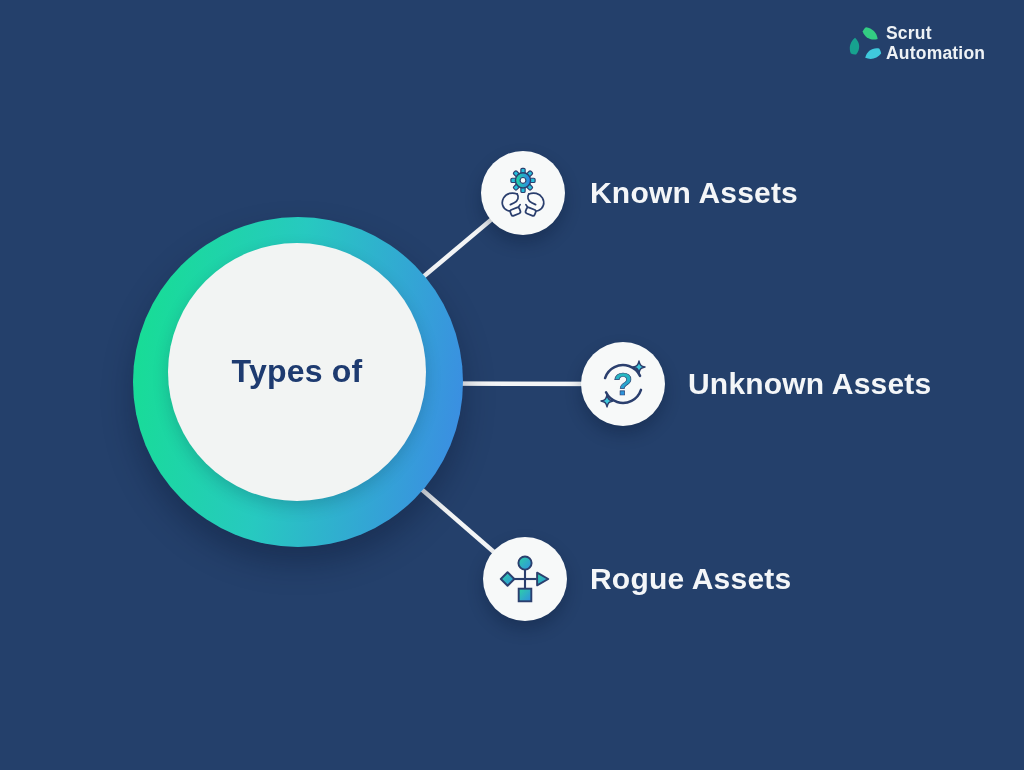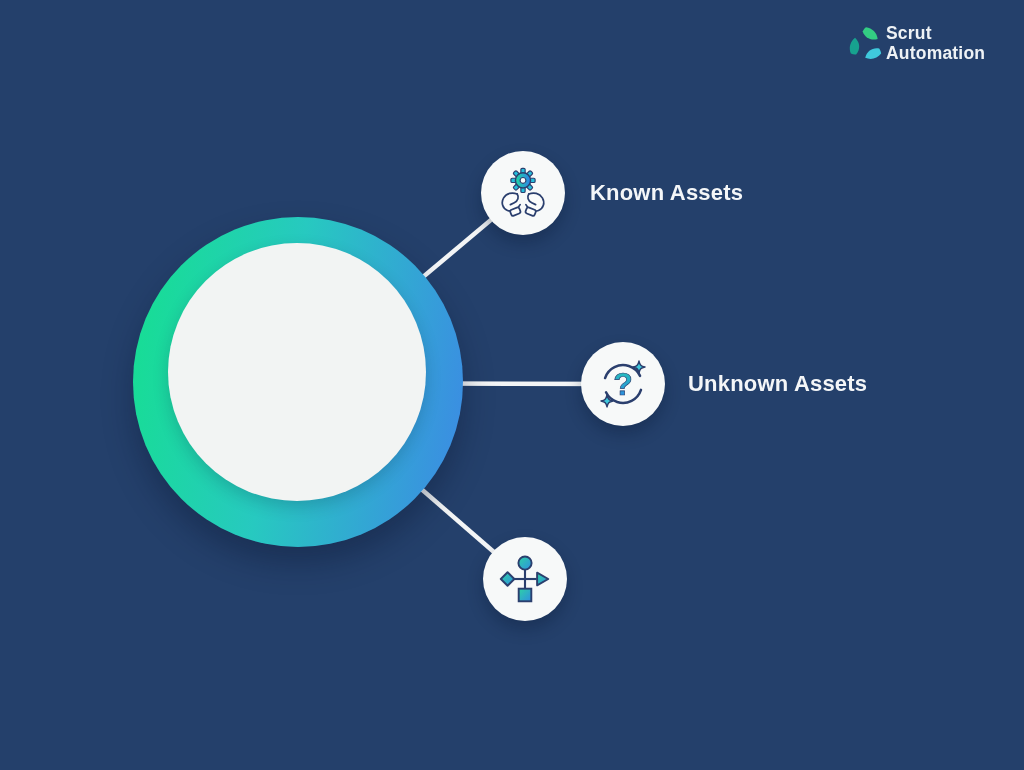--- a/index.html
+++ b/index.html
@@ -34,21 +34,21 @@
     background:#F7F9F9;z-index:2;
     display:flex;align-items:center;justify-content:center;
     box-shadow:0 8px 16px rgba(8,20,45,.30);
   }
   .bubble-known{left:481px;top:151px;}
   .bubble-unknown{left:581px;top:342px;}
   .bubble-rogue{left:483px;top:537px;}
   
   .node-label{
     position:absolute;height:84px;display:flex;align-items:center;z-index:2;
-    color:#F4F6F8;font-size:22px;font-weight:700;letter-spacing:.2px;
+    color:#F4F6F8;font-size:30px;font-weight:700;letter-spacing:.2px;
   }
   .label-known{left:590px;top:151px;}
   .label-unknown{left:688px;top:342px;}
   .label-rogue{left:590px;top:537px;}
   
   .logo{
     position:absolute;left:846px;top:22px;display:flex;align-items:center;z-index:2;
   }
   .logo-text{
     color:#EEF2F5;font-size:17.5px;font-weight:700;line-height:1.12;letter-spacing:.2px;
@@ -61,20 +61,21 @@
 
   <svg class="connectors" width="1024" height="770" viewBox="0 0 1024 770">
     <line x1="298" y1="382" x2="523" y2="193" stroke="#F3F5F6" stroke-width="4.5"></line>
     <line x1="298" y1="383" x2="623" y2="384" stroke="#F3F5F6" stroke-width="4.5"></line>
     <line x1="298" y1="382" x2="525" y2="579" stroke="#F3F5F6" stroke-width="4.5"></line>
   </svg>
 
   <div class="center-ring">
     <div class="center-inner">
       <div class="center-title">
+        <div>Types of</div>
       </div>
     </div>
   </div>
 
   <div class="icon-bubble bubble-known">
     <svg width="62" height="62" viewBox="0 0 64 64">
       <defs>
         <linearGradient id="gradGear" x1="0" y1="0" x2="1" y2="0">
           <stop offset="0" stop-color="#1ED6A4"></stop>
             <stop offset="1" stop-color="#2F82E8"></stop>
@@ -141,20 +142,21 @@
       <g stroke="#2B3F6E" stroke-width="2.2">
         <line x1="32" y1="20" x2="32" y2="43"></line>
         <line x1="17" y1="32" x2="44" y2="32"></line>
       </g>
       <circle cx="32" cy="15.5" r="6.8" fill="url(#gradR)" stroke="#2B3F6E" stroke-width="2"></circle>
       <path d="M14 25 L21 32 L14 39 L7 32 Z" fill="url(#gradR)" stroke="#2B3F6E" stroke-width="2" stroke-linejoin="round"></path>
       <path d="M44.5 25.5 L56 32 L44.5 38.5 Z" fill="url(#gradR)" stroke="#2B3F6E" stroke-width="2" stroke-linejoin="round"></path>
       <rect x="25.5" y="42" width="13" height="13" fill="url(#gradR)" stroke="#2B3F6E" stroke-width="2"></rect>
     </svg>
   </div>
+  <div class="node-label label-rogue">Rogue Assets</div>
 
   <div class="logo">
     <svg width="40" height="44" viewBox="0 0 48 48">
       <g>
         <path d="M24 4 C31.5 5 37 10.5 38 18 C30 20.5 22.5 16.5 20 9 C21 7 22.3 5.2 24 4 Z" fill="#33CD83"></path>
         <path d="M24 4 C31.5 5 37 10.5 38 18 C30 20.5 22.5 16.5 20 9 C21 7 22.3 5.2 24 4 Z" fill="#3FC9DC" transform="rotate(120 24 25)"></path>
         <path d="M24 4 C31.5 5 37 10.5 38 18 C30 20.5 22.5 16.5 20 9 C21 7 22.3 5.2 24 4 Z" fill="#17A28F" transform="rotate(240 24 25)"></path>
       </g>
     </svg>
     <div class="logo-text">

